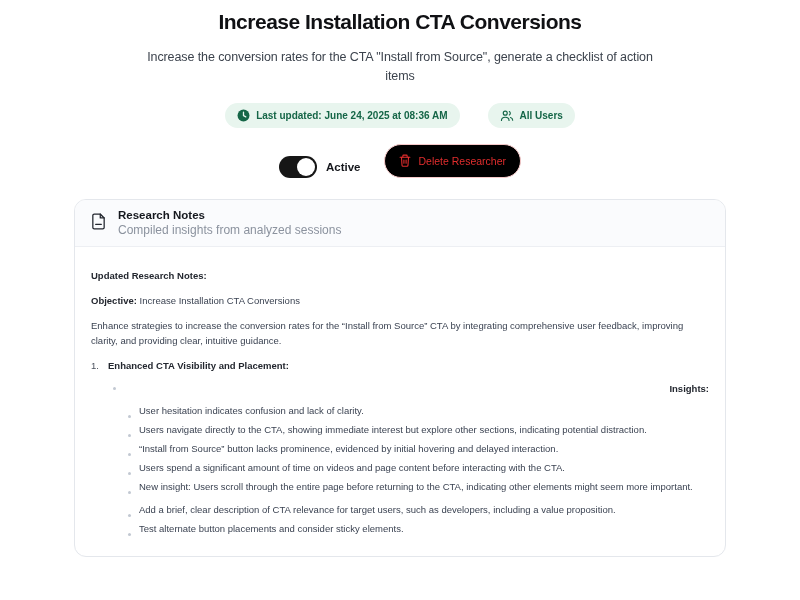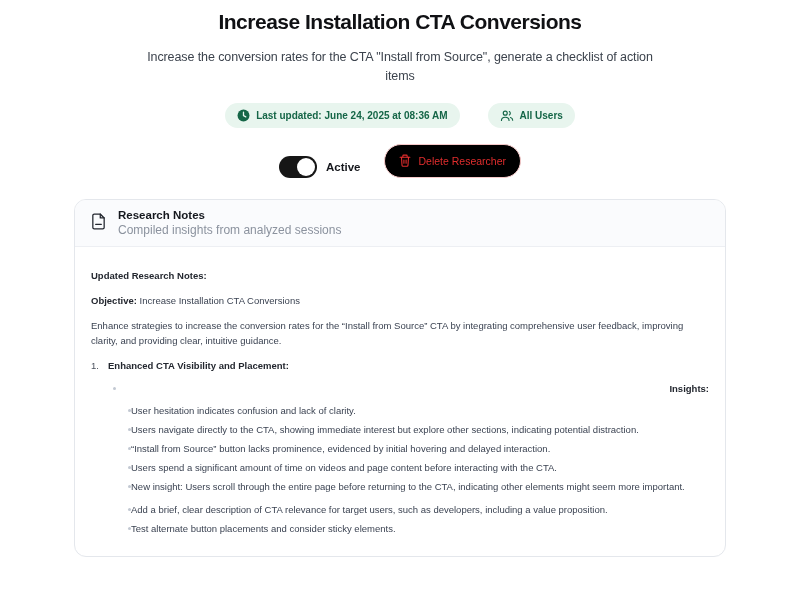--- a/index.html
+++ b/index.html
@@ -45,21 +45,21 @@
   .para { margin-bottom: 10px; }
 
   .section { display: flex; gap: 6px; margin-bottom: 8px; }
   .sec-number { min-width: 11px; color: #4a515d; }
   .sec-title { font-weight: 700; color: #23272f; }
 
   .group { margin-left: 22px; margin-top: 8px; }
   .group-label { display: flex; align-items: flex-start; gap: 7px; font-weight: 700;
     color: #23272f; margin-bottom: 7px; justify-content: space-between; }
   .items { margin-left: 15px; }
-  .item { display: flex; align-items: flex-start; margin-bottom: 4px; }
+  .item { display: flex; align-items: flex-end; gap: 8px; margin-bottom: 4px; }
   .dot { flex: 0 0 auto; width: 3px; height: 3px; border-radius: 50%; background: #c2c8d2; margin-top: 6px; }
 </style>
 </head>
 <body>
 
 <div class="page">
 
   <h1 class="page-title">Increase Installation CTA Conversions</h1>
 
   <p class="page-subtitle">Increase the conversion rates for the CTA "Install from Source", generate a checklist of action items</p>

